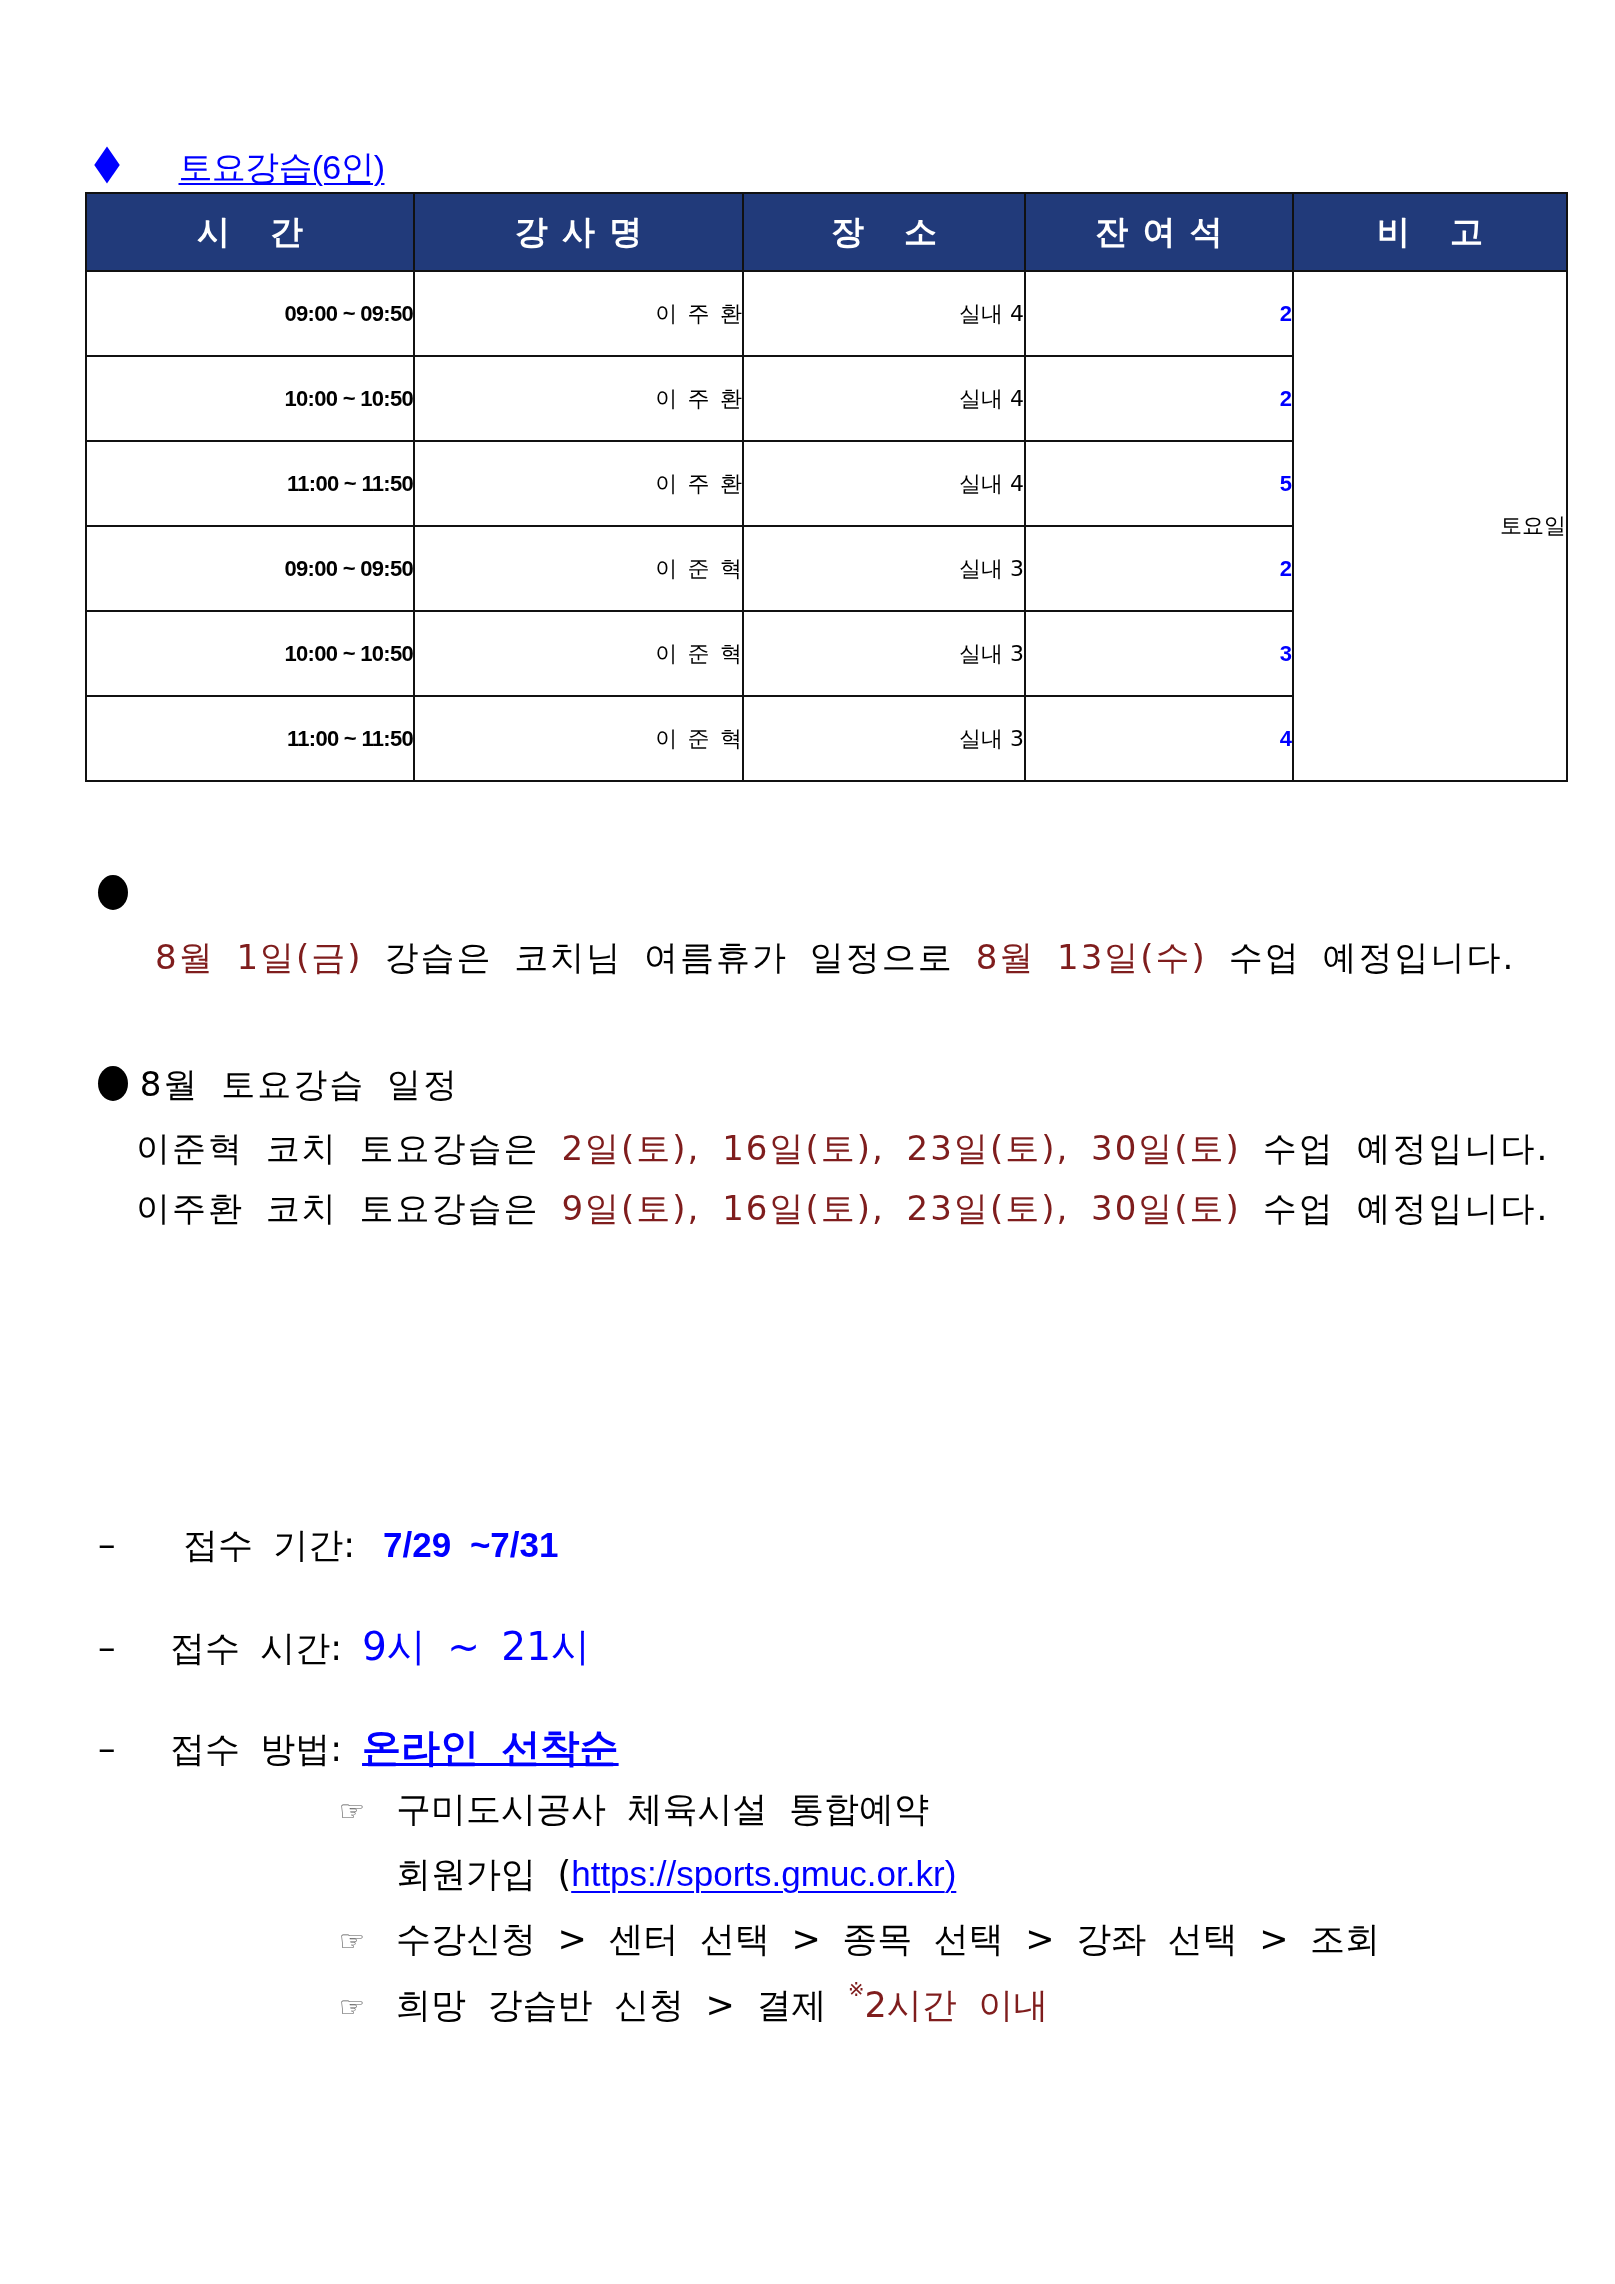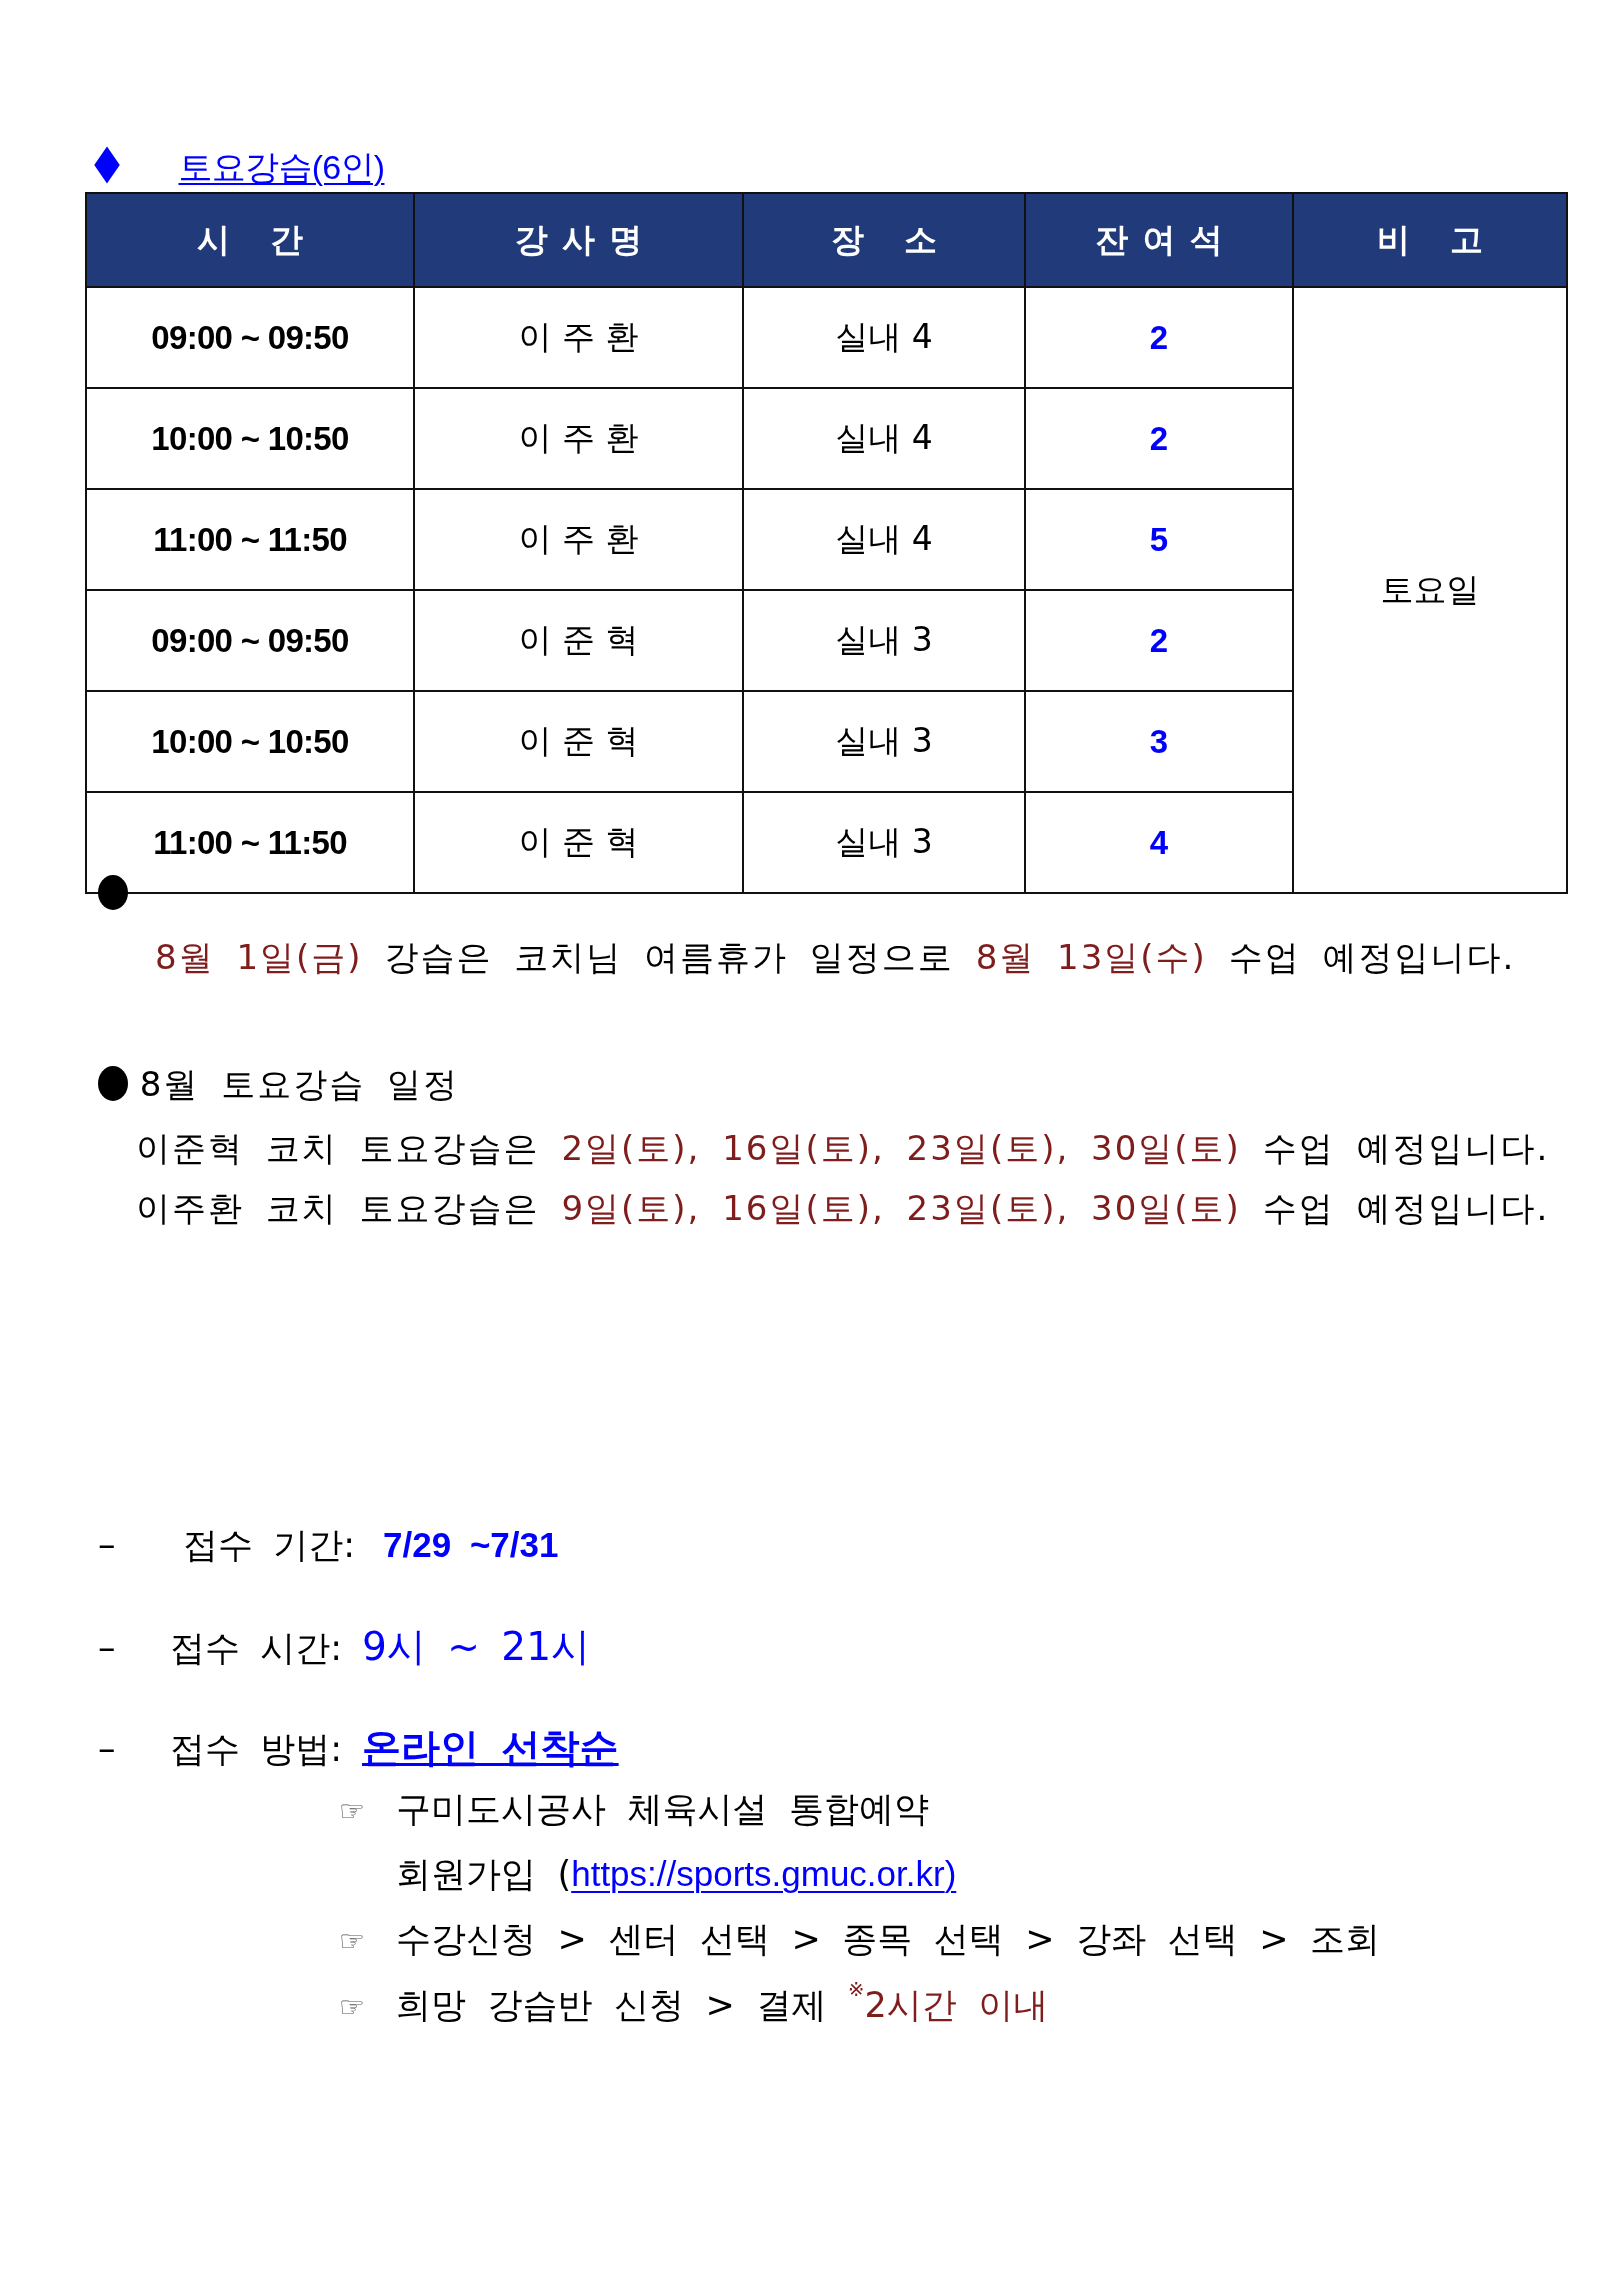--- a/index.html
+++ b/index.html
@@ -12,25 +12,25 @@
                color:#0000FF; font-size:34px; }
   .sec-title .diamond { width:23.5px; height:34px; margin-right:40px; position:relative; }
   .sec-title .diamond::before { content:""; position:absolute; left:2.6px; top:5.2px; width:18px; height:18px;
                background:#0000FF; transform:scaleY(1.45) rotate(45deg); transform-origin:center; }
   .sec-title .label { text-decoration:underline; text-underline-offset:3.9px; text-decoration-thickness:2px;
                font-family:"Liberation Sans","DejaVu Sans",sans-serif; letter-spacing:-0.7px;margin-left:20px; }
 
   
   table.sched { position:absolute; left:85px; top:192px; width:1480px; border-collapse:collapse;
                 table-layout:fixed; }
-  table.sched th, table.sched td { border:2px solid #111; text-align:center; vertical-align:middle; padding:8px; }
+  table.sched th, table.sched td { border:2px solid #111; text-align:center; vertical-align:middle; padding:0; }
   table.sched th { background:#213A7A; color:#fff; height:76px; font-size:33px; font-weight:bold;
                    letter-spacing:14.3px; font-family:"DejaVu Sans",sans-serif; }
   table.sched th span { display:inline-block; margin-right:-14.3px; }
-  table.sched td { height:83px; font-size:33px; }
+  table.sched td { height:83px; font-size:22px;text-align:right; }
   td.time { font-weight:bold; font-family:"Liberation Sans",sans-serif; font-size:31px; letter-spacing:-0.7px; }
   td.name { letter-spacing:10.4px; font-family:"DejaVu Sans",sans-serif; }
   td.name span { margin-right:-10.4px; }
   td.place { font-family:"DejaVu Sans",sans-serif; }
   td.seats { color:#0000FF; font-weight:bold; font-size:30px; font-family:"Liberation Sans",sans-serif; }
   td.note { font-size:30px; font-family:"DejaVu Sans",sans-serif; }
 
   
   .notice { font-size:34px; font-family:"DejaVu Sans",sans-serif; letter-spacing:2px; word-spacing:9px; white-space:nowrap; }
   .bullet-dot { display:inline-block; width:30px; height:35px; border-radius:50%; background:#000;

